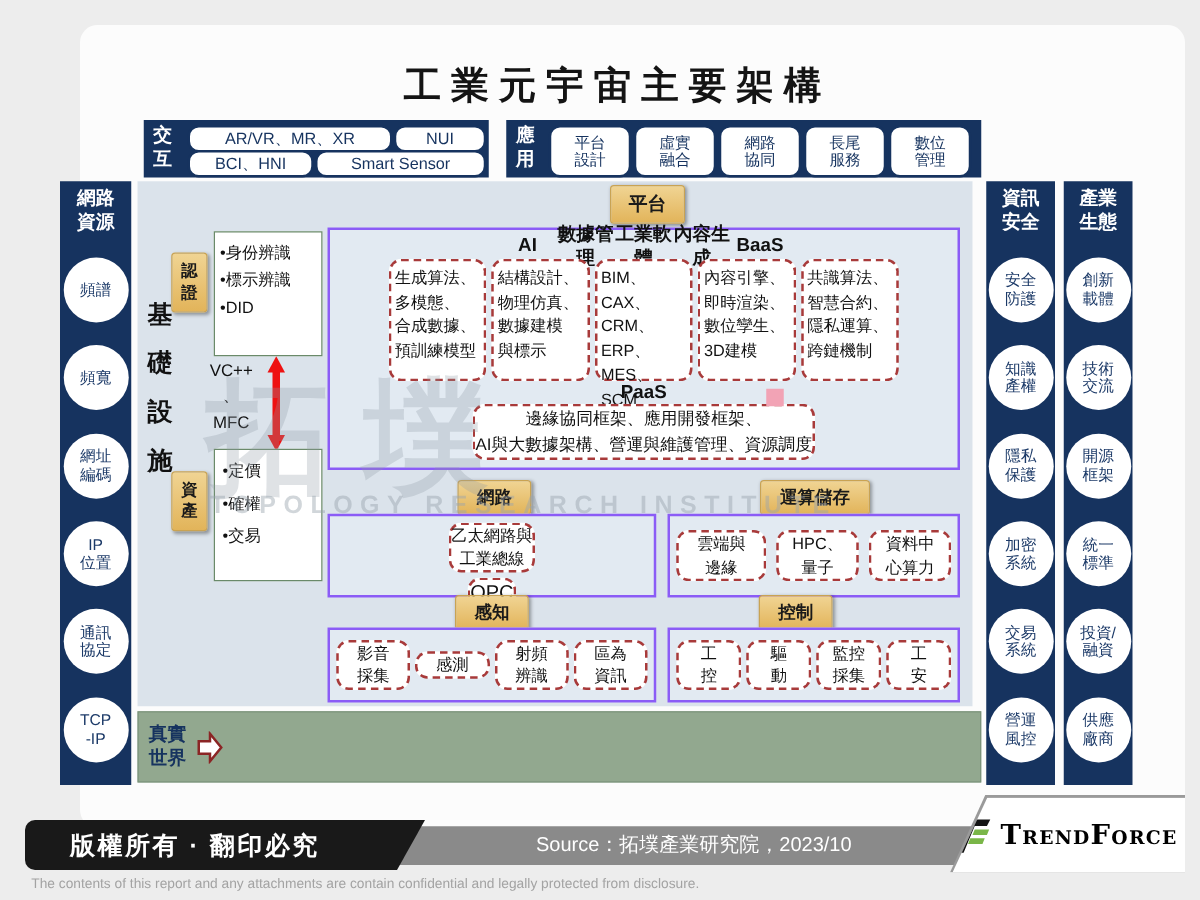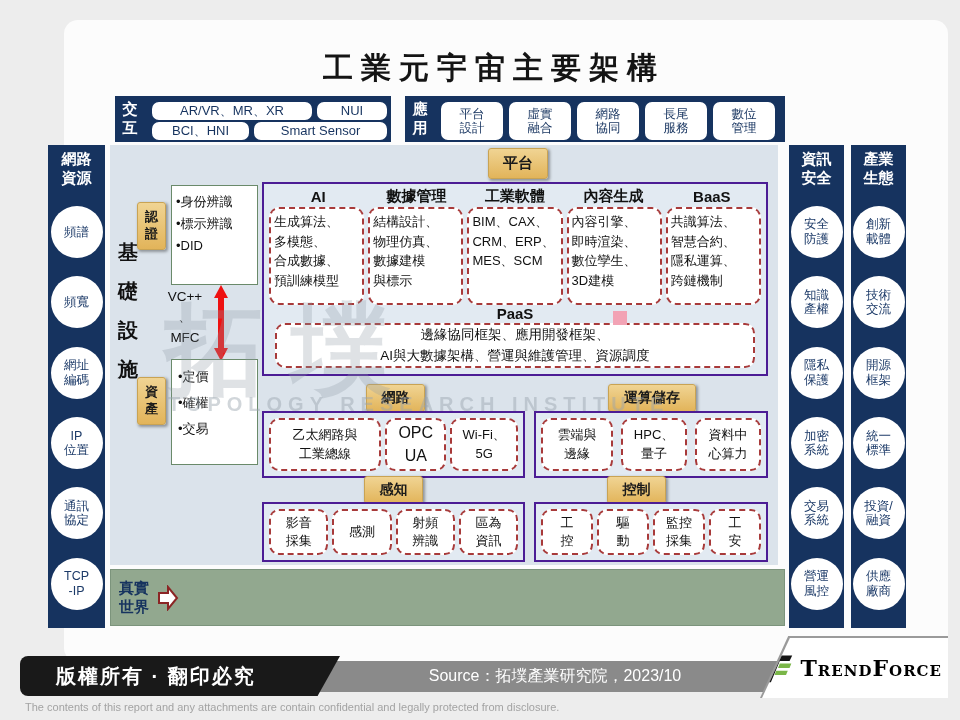--- a/index.html
+++ b/index.html
@@ -21,21 +21,21 @@
   .navy{background:#16335f;}
   .navy-col{background:#16335f;display:flex;flex-direction:column;align-items:center;}
   .col-head{color:#fff;font-weight:bold;font-size:15px;line-height:1.25;text-align:center;margin-top:5px;}
   .circles{flex:1;display:flex;flex-direction:column;justify-content:space-evenly;align-items:center;width:100%;}
   .circle{width:52px;height:52px;border-radius:50%;background:#fff;color:#1c3a68;
     font-size:12.5px;line-height:1.15;display:flex;align-items:center;justify-content:center;text-align:center;}
   .grp-label{color:#fff;font-weight:bold;font-size:15px;line-height:1.25;text-align:center;}
   .pill{background:#fff;border:2px solid #16335f;border-radius:9px;color:#16335f;
     font-size:13px;line-height:1.15;display:flex;align-items:center;justify-content:center;text-align:center;}
   .main{background:#dbe3eb;}
-  .panel{background:#e2eaf2;border:2px solid #4c1d95;box-sizing:border-box;}
+  .panel{background:#e2eaf2;border:2px solid #8b5cf6;box-sizing:border-box;align-items:center;}
   .gold{background:linear-gradient(#f0d493,#e2b45a);border:1px solid #c9a353;border-radius:3px;
     font-weight:bold;color:#1a1a1a;box-shadow:1.5px 1.5px 3px rgba(0,0,0,.35);
     display:flex;align-items:center;justify-content:center;text-align:center;}
   .dash{background:#fff;border:2px dashed #a83a3a;border-radius:10px;box-sizing:border-box;}
   .whitebox{background:#fff;border:1px solid #6a8a6a;box-sizing:border-box;}
   .hdr5{font-weight:bold;font-size:15px;text-align:center;}
   .green-row{background:#92a88f;border:1px solid #7c947c;box-sizing:border-box;
     display:flex;align-items:center;gap:8px;padding:0 12px 0 8px;}
   .ellipse{width:72px;height:44px;border-radius:50%;background:#fff;color:#1c3a68;
     font-size:15px;display:flex;align-items:center;justify-content:center;}
@@ -197,21 +197,21 @@
     <div class="hdr5" style="height:18px;line-height:18px;">PaaS</div>
     <div class="dash pl center" style="flex:1;margin:0 6px 4px;font-size:13.5px;line-height:1.5;">邊緣協同框架、應用開發框架、
 AI與大數據架構、營運與維護管理、資源調度</div>
   </div>
 
   <div class="abs" style="left:503px;top:166px;width:14px;height:14px;background:#f2a3b5;z-index:60;"></div>
 
   <div class="abs gold" style="left:256px;top:239px;width:57px;height:26px;font-size:14px;">網路</div>
   <div class="abs gold" style="left:498px;top:239px;width:86px;height:26px;font-size:14px;">運算儲存</div>
 
-  <div class="abs panel" style="left:152px;top:266px;width:263px;height:67px;display:flex;gap:4px;padding:5px;">
+  <div class="abs panel" style="left:152px;top:266px;width:263px;height:67px;display:flex;gap:4px;padding:5px;flex-direction:column;">
     <div class="dash pl center" style="flex:1.7;font-size:13px;line-height:1.4;">乙太網路與
 工業總線</div>
     <div class="dash pl center" style="flex:0.9;font-size:16px;line-height:1.4;">OPC
 UA</div>
     <div class="dash pl center" style="flex:1;font-size:13px;line-height:1.4;">Wi-Fi、
 5G</div>
   </div>
 
   <div class="abs panel" style="left:424px;top:266px;width:234px;height:67px;display:flex;gap:8px;padding:5px;">
     <div class="dash pl center" style="flex:1.1;font-size:13px;line-height:1.4;">雲端與

